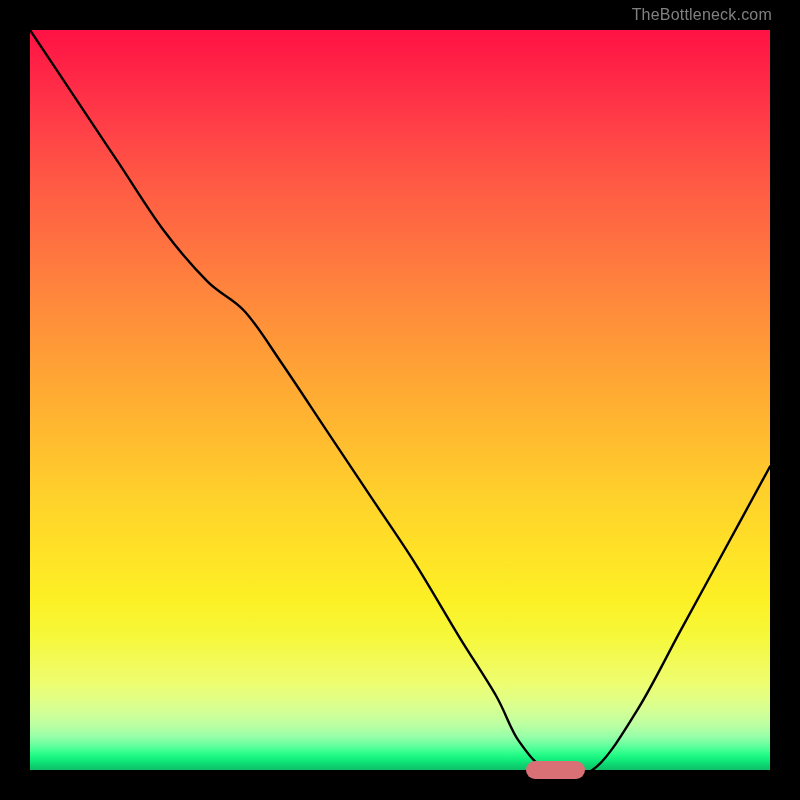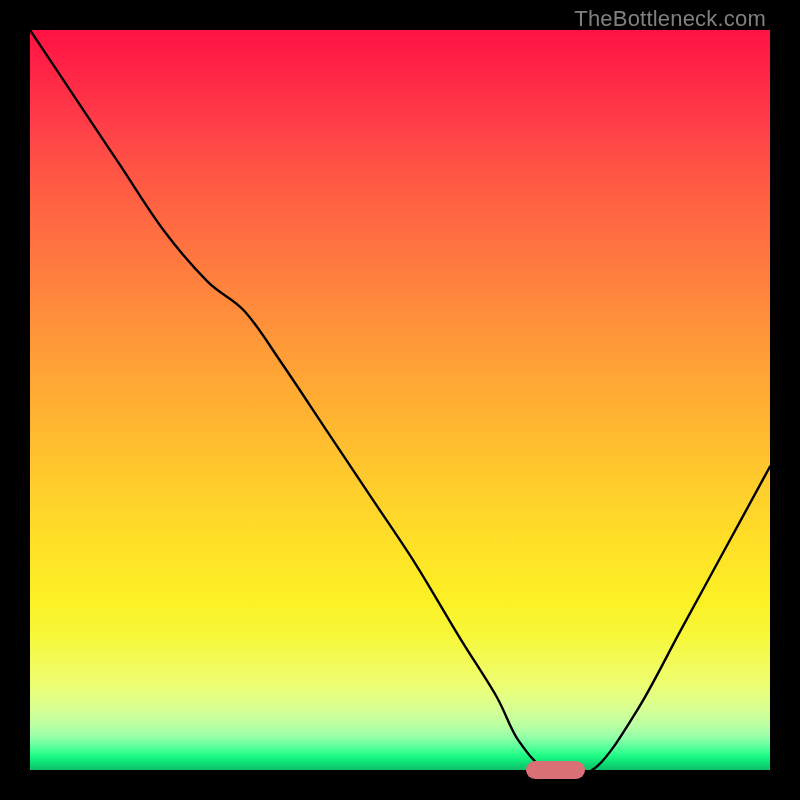--- a/index.html
+++ b/index.html
@@ -7,23 +7,23 @@
     width: 800px;
     height: 800px;
     background: #000;
     position: relative;
     overflow: hidden;
     font-family: Arial, sans-serif;
   }
   .watermark {
     position: absolute;
     top: 6px;
-    right: 34px;
+    right: 28px;
     color: #808080;
-    font-size: 22px;
+    font-size: 16px;
     font-weight: 400;
     z-index: 10;
     letter-spacing: 0.2px;
   }
   .plot-area {
     position: absolute;
     left: 30px;
     top: 30px;
     width: 740px;
     height: 740px;

